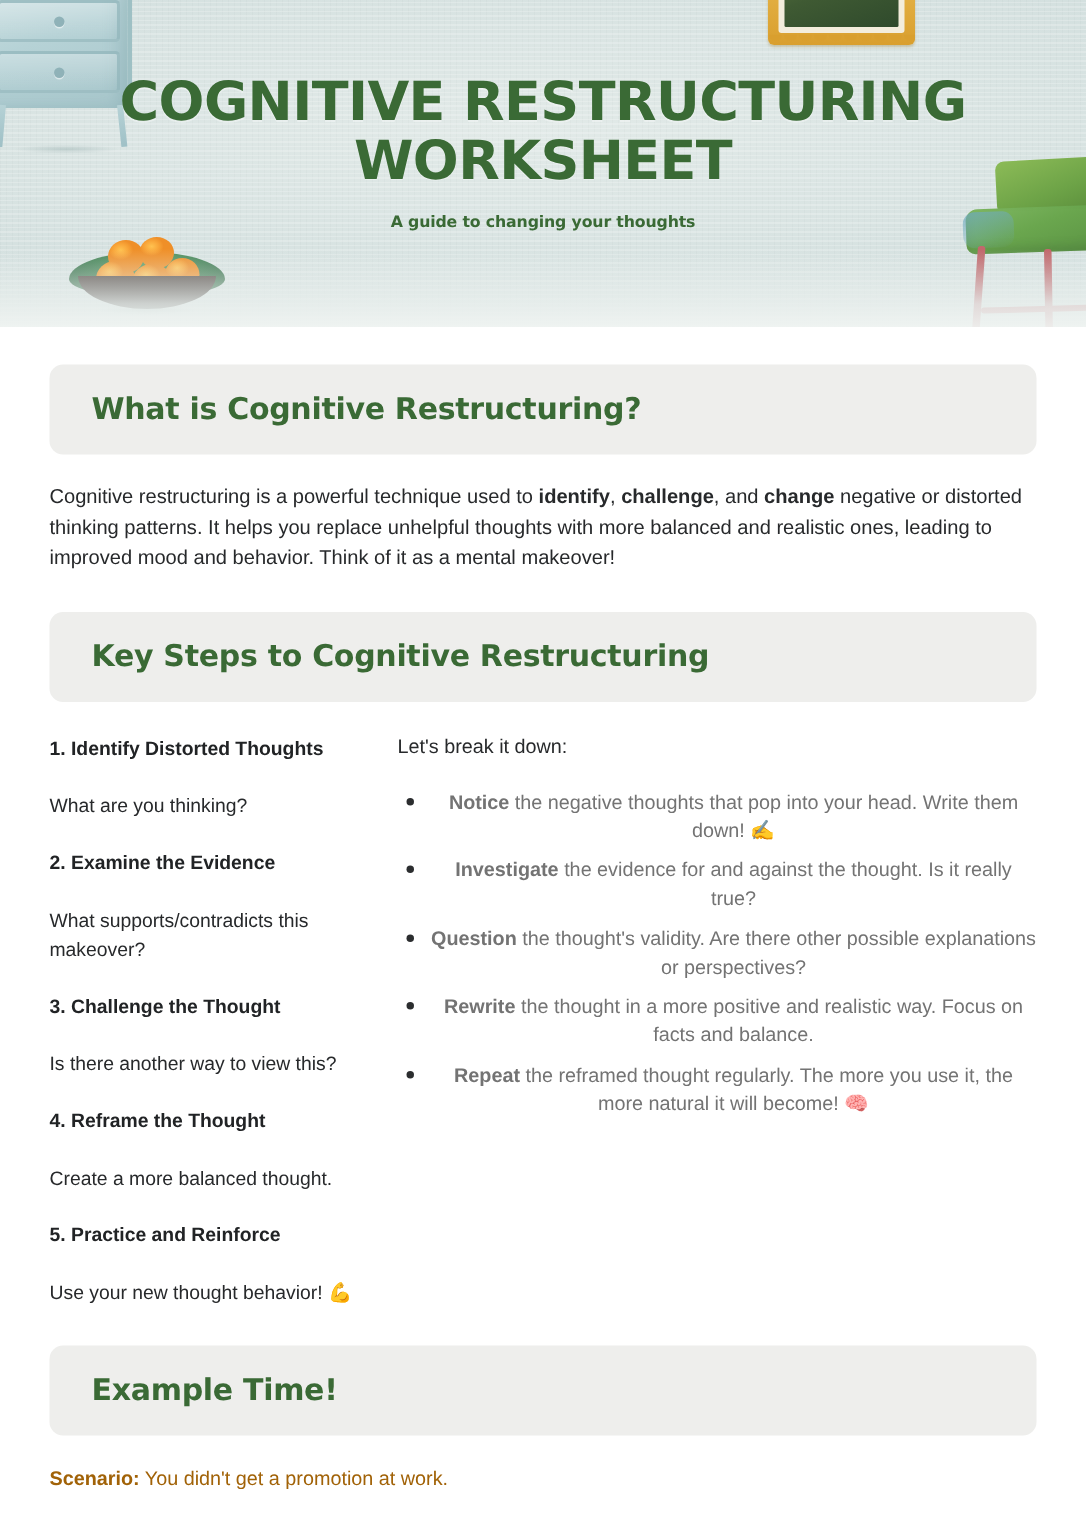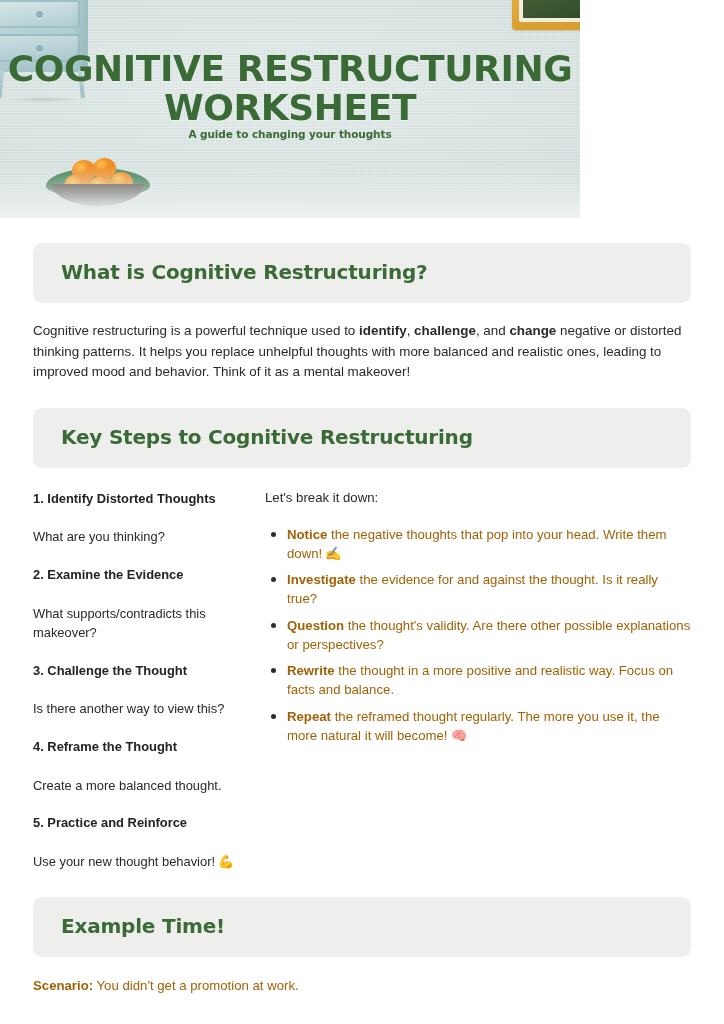--- a/index.html
+++ b/index.html
@@ -7,21 +7,21 @@
     width: 724px;
     height: 1024px;
     background: #ffffff;
     font-family: "Liberation Sans", sans-serif;
     overflow: hidden;
   }
 
   
   .hero {
     position: relative;
-    width: 580px;
+    width: 724px;
     height: 218px;
     overflow: hidden;
     background: #f0abfc;
   }
   .hero-art { position: absolute; inset: 0; }
   .hero-wall {
     position: absolute; inset: 0;
     background:
       radial-gradient(120% 90% at 48% 40%, #e2eae8 0%, #d5e1e0 55%, #cbdad9 100%);
   }
@@ -163,20 +163,21 @@
   .hero-title {
     color: #3a6a35;
     font-family: "DejaVu Sans", sans-serif;
     font-weight: bold;
     font-size: 36px;
     line-height: 1.08;
     letter-spacing: -0.4px;
     text-shadow: 0 1px 0 rgba(255,255,255,.35);
   }
   .hero-sub {
+    margin-top: 14px;
     color: #3a6a35;
     font-family: "DejaVu Sans", sans-serif;
     font-weight: bold;
     font-size: 10.5px;
     letter-spacing: -0.1px;
   }
 
   
   .sheet { padding: 0 33px; }
 
@@ -230,22 +231,23 @@
     font-size: 13.2px;
     color: #27292b;
     margin-bottom: 20px;
   }
   ul.bullets { list-style: none; }
   ul.bullets li {
     position: relative;
     padding-left: 22px;
     font-size: 13.2px;
     line-height: 1.46;
-    color: #a16207;
+    color: #737373;
     margin-bottom: 7px;
+    text-align: center;
   }
   ul.bullets li::before {
     content: "";
     position: absolute;
     left: 6px; top: 7px;
     width: 5px; height: 5px;
     background: #2b2d2f;
     border-radius: 50%;
   }
   ul.bullets li b { font-weight: bold; }

